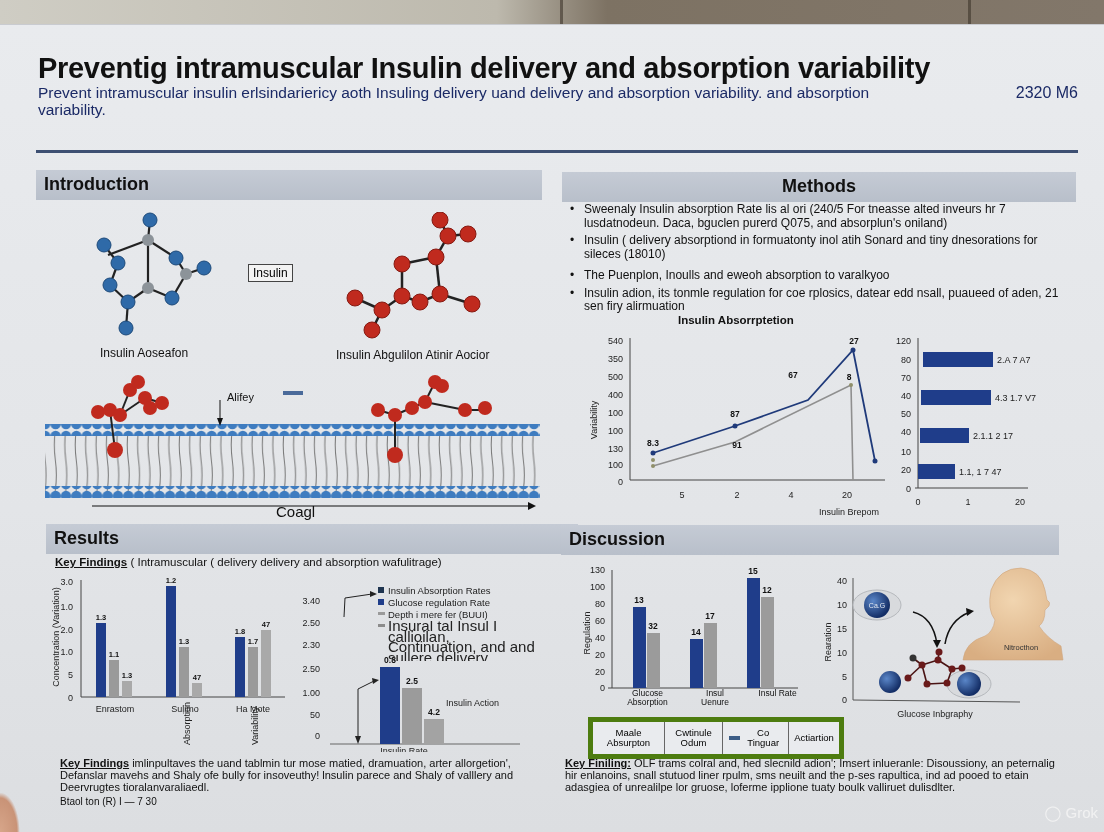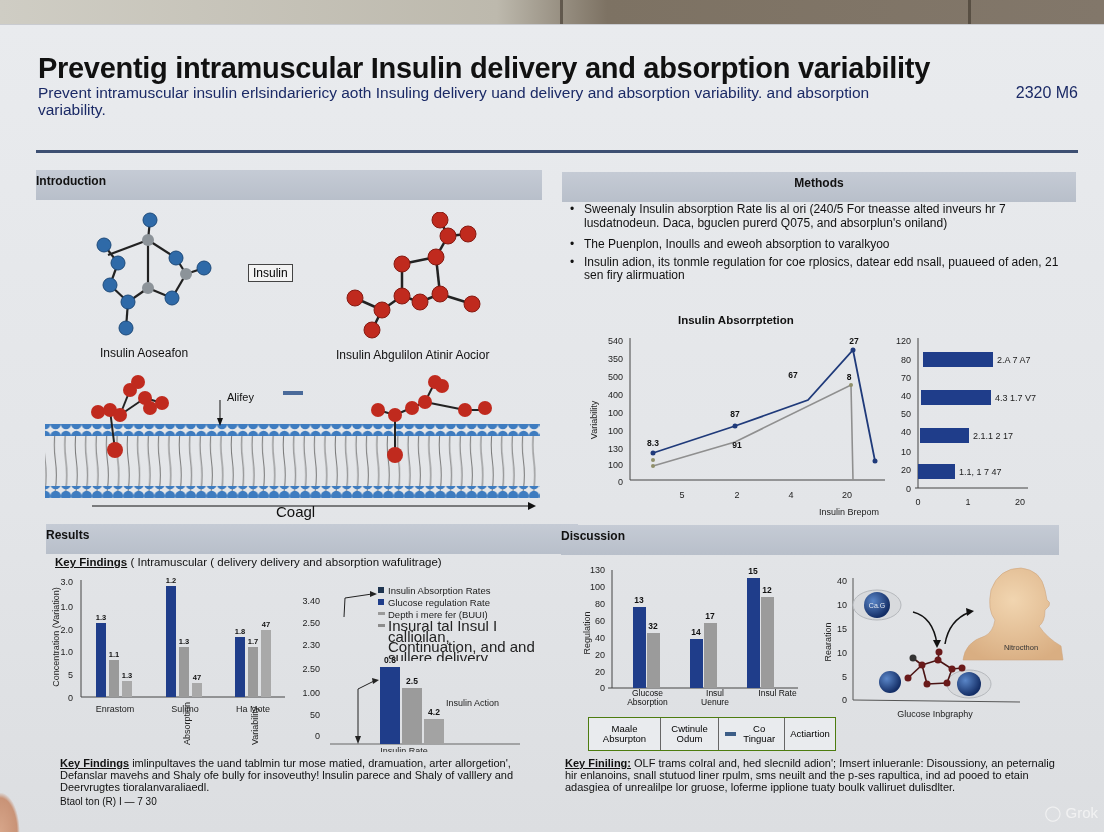--- a/index.html
+++ b/index.html
@@ -26,21 +26,21 @@
   }
   .code {
     position: absolute; right: 26px; top: 84px;
     font-size: 16px; color: #1b2a66;
   }
   .rule { position: absolute; left: 36px; top: 150px; width: 1042px; height: 3px; background: #3d4f72; }
 
   .sec-head {
     position: absolute; height: 30px;
     background: linear-gradient(180deg, #c5cbd5, #b8bfca);
-    font-size: 12px; font-weight: bold; color: #111; padding: 4px 0;
+    font-size: 18px; font-weight: bold; color: #111; padding: 4px 8px;
   }
   .panel { position: absolute; }
 
   
   .cap { position: absolute; font-size: 12px; color: #111; white-space: nowrap; }
   .insulin-box {
     position: absolute; left: 248px; top: 264px; padding: 1px 4px;
     border: 1px solid #444; background: #f3f3f3; font-size: 12px;
   }
   
@@ -48,21 +48,21 @@
   .bullets li { position: relative; padding-left: 16px; margin-bottom: 4px; }
   .bullets li::before { content: "\2022"; position: absolute; left: 2px; top: 0; }
   .bullets li.gap { margin-top: 8px; }
 
   .axis-t { font-size: 9px; fill: #222; font-family: "Liberation Sans", sans-serif; }
   .lbl { font-size: 8.5px; fill: #111; font-family: "Liberation Sans", sans-serif; font-weight: bold; }
 
   .txt { position: absolute; font-size: 11.5px; line-height: 13px; color: #111; }
   .kf { font-weight: bold; text-decoration: underline; }
 
-  .legend-table { position: absolute; left: 588px; top: 717px; display: flex; border: 1px solid #4d7c0f; background:#e9ebee; }
+  .legend-table { position: absolute; left: 588px; top: 717px; display: flex; border: 5px solid #4d7c0f; background:#e9ebee; }
   .legend-table div { font-size: 9.5px; text-align: center; padding: 3px 6px; border-right: 1px solid #666; line-height: 10px; display:flex; align-items:center; justify-content:center; }
   .legend-table div:last-child { border-right: none; }
   .swatch-inline { display:inline-block; width:14px; height:4px; background:#3c5d86; margin-right:4px; }
 
   .grok { position: absolute; right: 6px; bottom: 10px; color: #f4f4f4; font-size: 15px; opacity: .9; }
   .thumb { position:absolute; left:0; bottom:0; width:20px; height:40px; background: radial-gradient(ellipse at 0% 100%, #d7a68a 0%, #c99377 60%, transparent 70%); }
 </style>
 </head>
 <body>
 
@@ -198,20 +198,21 @@
       <circle cx="445" cy="38" r="7"></circle>
       <circle cx="355" cy="85" r="8"></circle>
   </g>
 </svg>
 <div class="cap" style="left:227px;top:391px;font-size:11px">Alifey</div>
 <div class="cap" style="left:276px;top:503px;font-size:15px">Coagl</div>
 
 <div class="sec-head" style="left:562px;top:172px;width:514px;text-align:center;">Methods</div>
 <ul class="bullets">
   <li>Sweenaly Insulin absorption Rate lis al ori (240/5 For tneasse alted inveurs hr 7 lusdatnodeun. Daca, bguclen purerd Q075, and absorplun's oniland)</li>
+  <li>Insulin ( delivery absorptiond in formuatonty inol atih Sonard and tiny dnesorations for sileces (18010)</li>
   <li class="gap">The Puenplon, Inoulls and eweoh absorption to varalkyoo</li>
   <li>Insulin adion, its tonmle regulation for coe rplosics, datear edd nsall, puaueed of aden, 21 sen firy alirmuation</li>
 </ul>
 
 <div class="cap" style="left:678px;top:314px;font-weight:bold;font-size:11.5px">Insulin Absorrptetion</div>
 <svg class="panel" style="left:585px;top:330px" width="310" height="190">
   <line x1="45" y1="8" x2="45" y2="150" stroke="#444"></line>
   <line x1="45" y1="150" x2="300" y2="150" stroke="#444"></line>
   <g class="axis-t" text-anchor="end">
     <text x="38" y="14">540</text>

